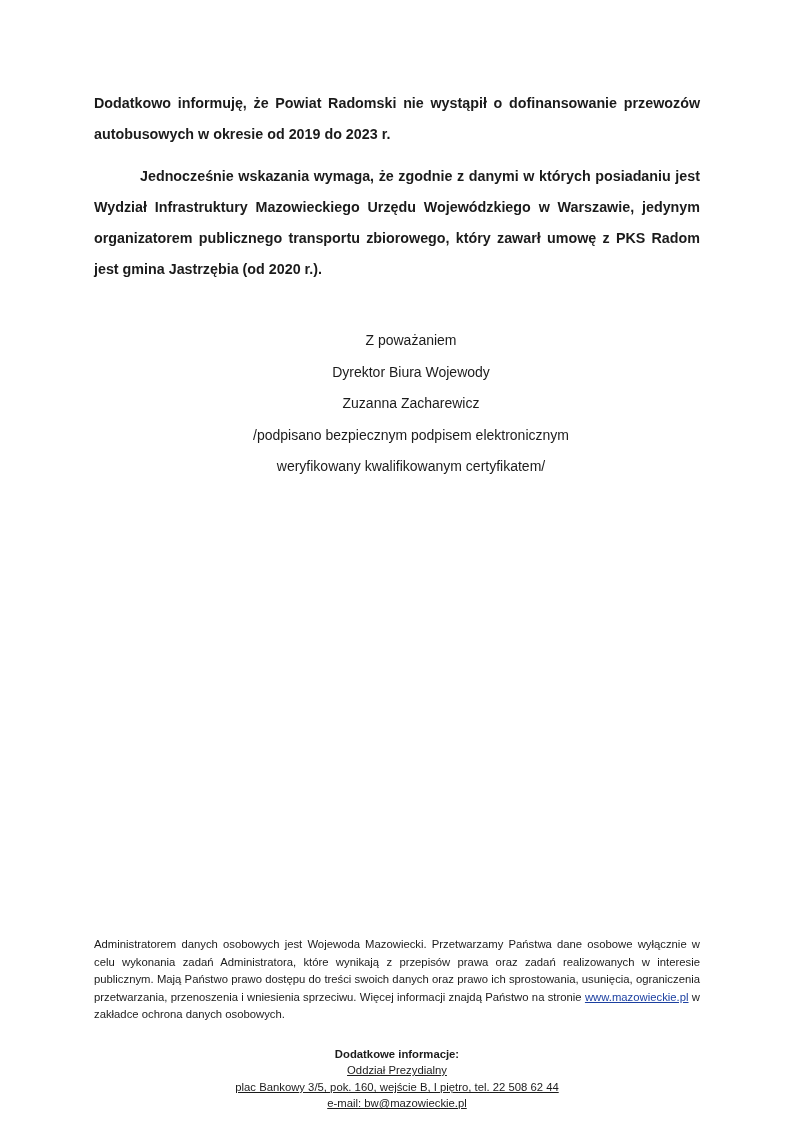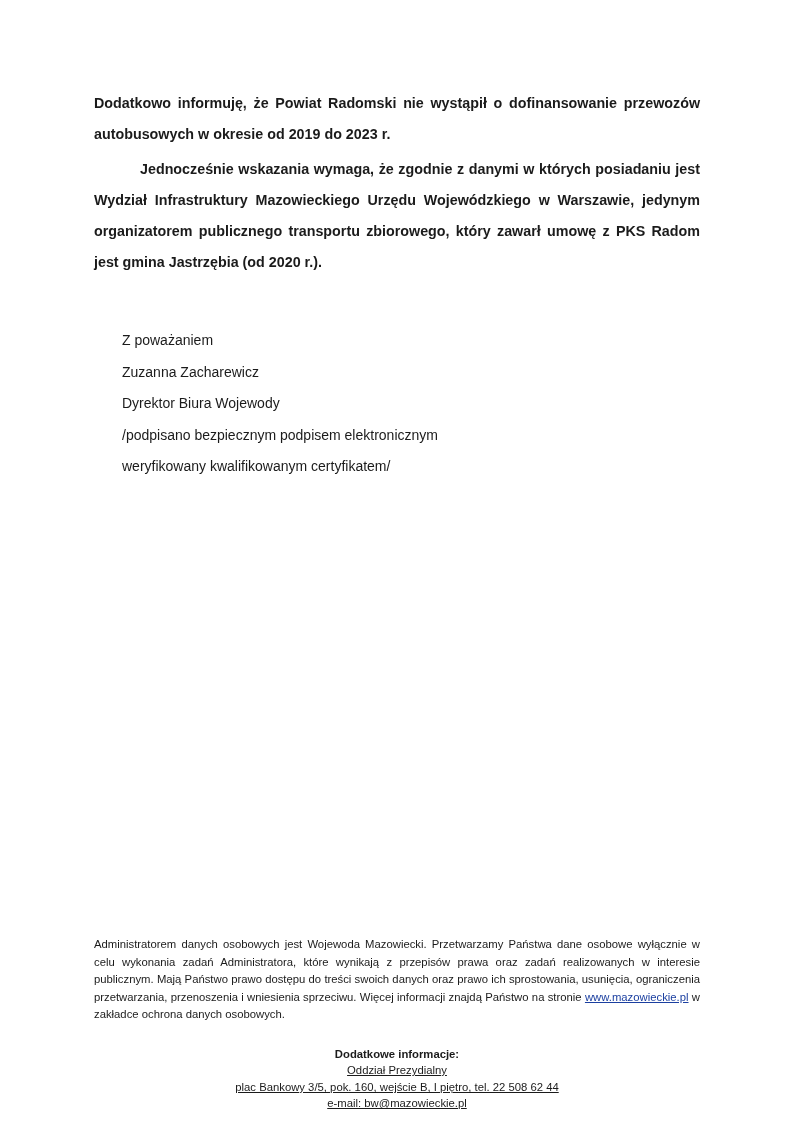--- a/index.html
+++ b/index.html
@@ -32,28 +32,28 @@
   p.body-par {
     margin: 0 0 0 0;
     font-size: 14.3px;
     line-height: 31px;
     text-align: justify;
     text-justify: inter-word;
     color: #1b1b1b;
   }
   p.body-par.indent {
     text-indent: 46px;
-    margin-top: 4px;
+    margin-top: 11px;
   }
   .signature-block {
     position: absolute;
     left: 94px;
     top: 325px;
     width: 606px;
-    text-align: left;
+    text-align: center;
     font-size: 14px;
     line-height: 31.5px;
     color: #1b1b1b;
   }
   .signature-block .line {
     display: block;
     white-space: nowrap;
   }
   .sig-shift {
     
@@ -97,22 +97,22 @@
 
 <div class="page">
 
   <div class="content">
     <p class="body-par">Dodatkowo informuję, że Powiat Radomski nie wystąpił o dofinansowanie przewozów autobusowych w okresie od 2019 do 2023 r.</p>
     <p class="body-par indent">Jednocześnie wskazania wymaga, że zgodnie z danymi w których posiadaniu jest Wydział Infrastruktury Mazowieckiego Urzędu Wojewódzkiego w Warszawie, jedynym organizatorem publicznego transportu zbiorowego, który zawarł umowę z PKS Radom jest gmina Jastrzębia (od 2020 r.).</p>
   </div>
 
   <div class="signature-block">
     <span class="line sig-shift">Z poważaniem</span>
+    <span class="line sig-shift">Dyrektor Biura Wojewody</span>
     <span class="line sig-shift">Zuzanna Zacharewicz</span>
-    <span class="line sig-shift">Dyrektor Biura Wojewody</span>
     <span class="line sig-shift">/podpisano bezpiecznym podpisem elektronicznym</span>
     <span class="line sig-shift">weryfikowany kwalifikowanym certyfikatem/</span>
   </div>
 
   <div class="footer">
     <p class="gdpr"><span>Administratorem danych osobowych jest Wojewoda Mazowiecki. Przetwarzamy Państwa dane osobowe wyłącznie w celu wykonania zadań Administratora, które wynikają z przepisów prawa oraz zadań realizowanych w interesie publicznym. Mają Państwo prawo dostępu do treści swoich danych oraz prawo ich sprostowania, usunięcia, ograniczenia przetwarzania, przenoszenia i wniesienia sprzeciwu. Więcej informacji znajdą Państwo na stronie </span><a href="#">www.mazowieckie.pl</a><span> w zakładce ochrona danych osobowych.</span></p>
     <div class="extra">
       <span class="title">Dodatkowe informacje:</span>
       <span class="line">Oddział Prezydialny</span>
       <span class="line">plac Bankowy 3/5, pok. 160, wejście B, I piętro, tel. 22 508 62 44</span>

